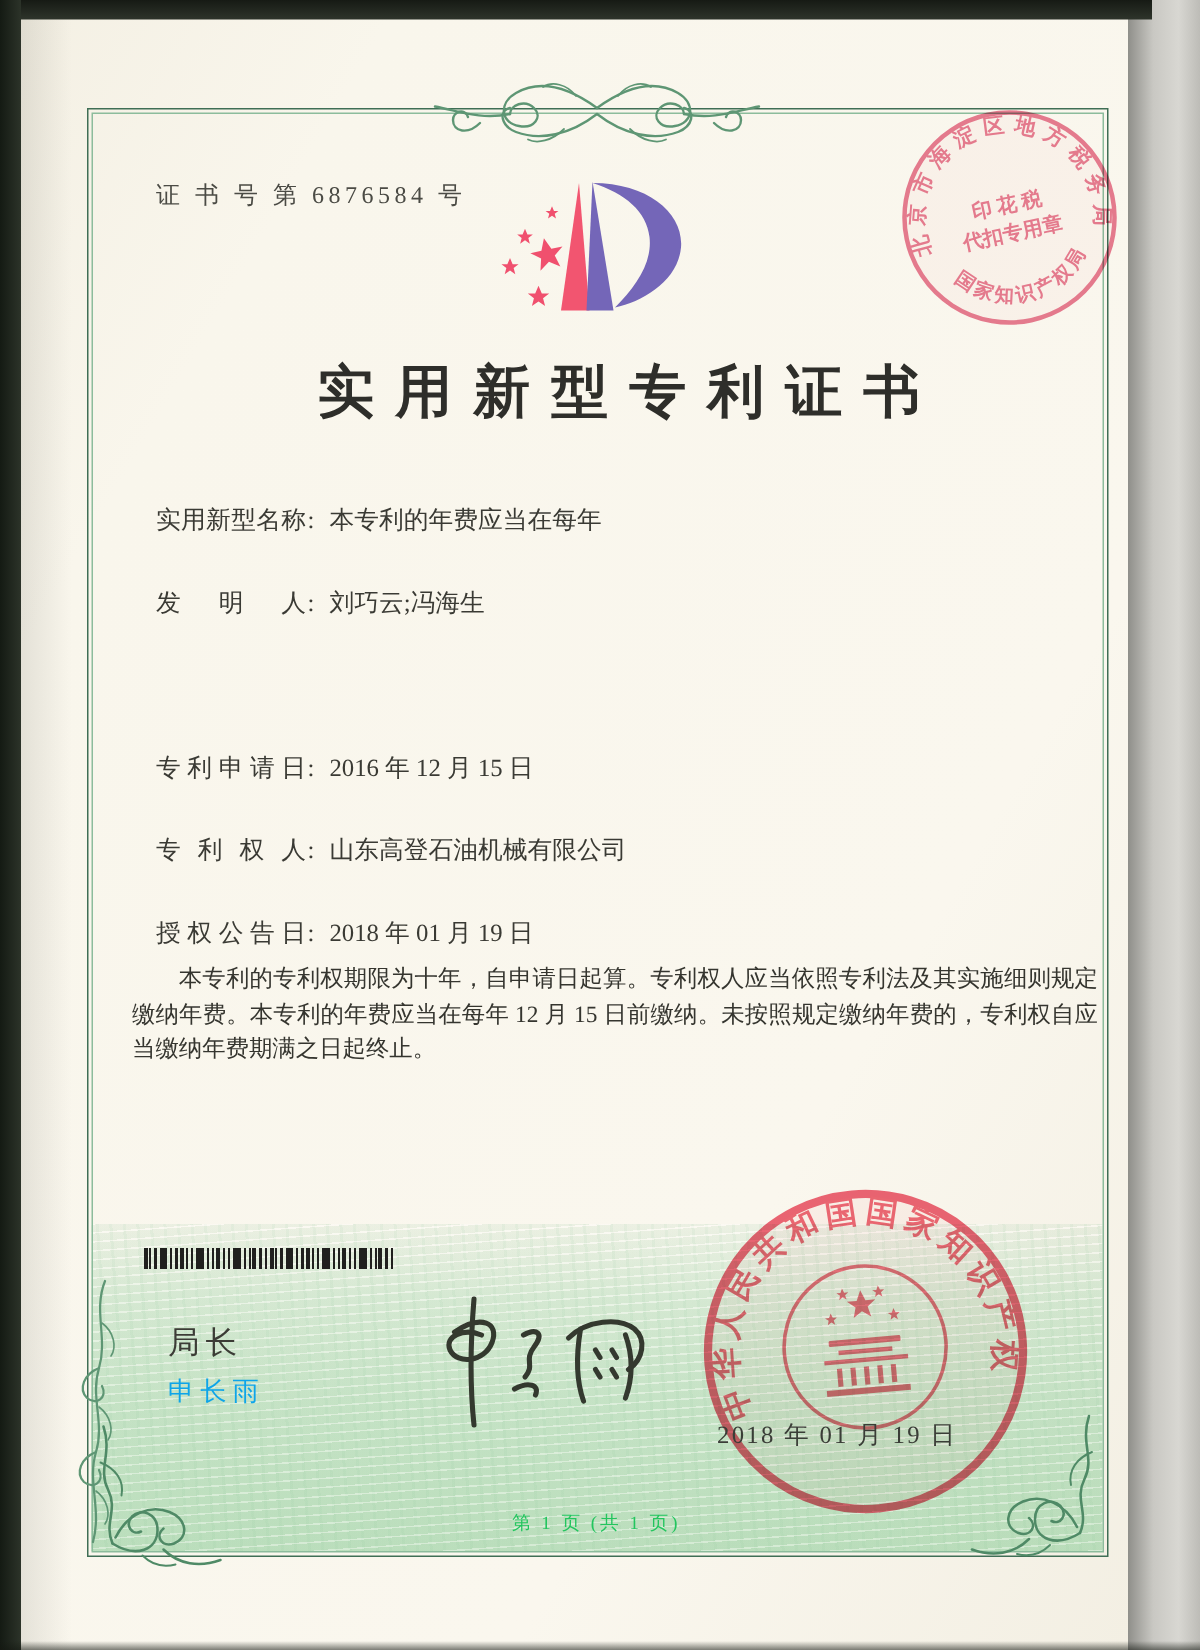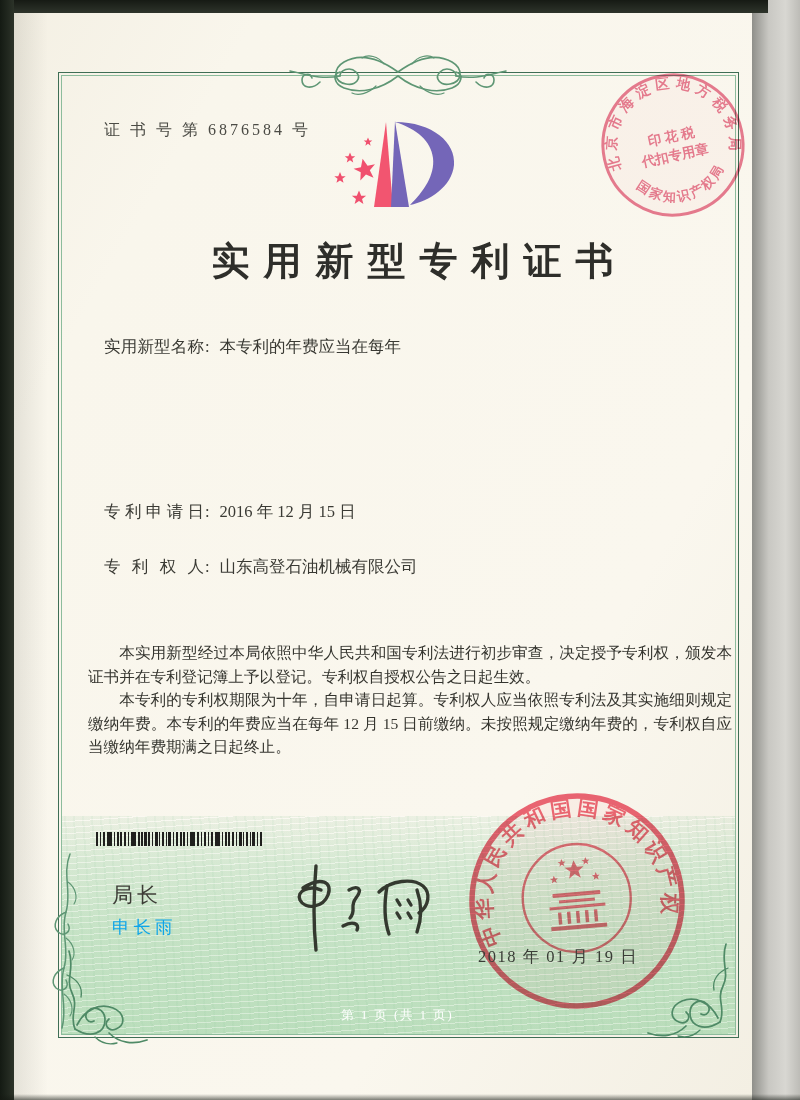--- a/index.html
+++ b/index.html
@@ -43,21 +43,21 @@
   .bodytext p{margin:0;text-indent:2em;}
   .barcode{position:absolute;left:96px;top:832px;width:166px;height:14px;z-index:4;
      background-image:
        repeating-linear-gradient(90deg,#20201e 0 1.5px,transparent 1.5px 3.5px),
        repeating-linear-gradient(90deg,#20201e 0 1px,transparent 1px 7px),
        repeating-linear-gradient(90deg,#20201e 0 2.5px,transparent 2.5px 12px);}
   .signer-title{position:absolute;left:112px;top:881px;font-size:21px;color:#3c3c36;z-index:4;letter-spacing:4px;}
   .signer-name{position:absolute;left:112px;top:915px;font-size:17.5px;color:#0ea5e9;z-index:4;letter-spacing:4px;}
   .signature{position:absolute;left:283px;top:858px;width:160px;height:100px;z-index:5;}
   .footer{position:absolute;left:58px;top:1007px;width:679px;text-align:center;
-          font-size:12.5px;color:#ffffff;z-index:4;letter-spacing:2px;}
+          font-size:12.5px;color:#22c55e;z-index:4;letter-spacing:2px;}
   
   .taxstamp{position:absolute;left:598px;top:70px;width:150px;height:150px;z-index:6;
             transform:rotate(-12deg);mix-blend-mode:multiply;opacity:.93;}
   .seal{position:absolute;left:462px;top:786px;width:230px;height:230px;z-index:6;
         transform:rotate(-5deg);mix-blend-mode:multiply;opacity:.95;}
   .sealdate{position:absolute;left:478px;top:946px;font-size:16.5px;letter-spacing:1.5px;
             color:#3a3d37;z-index:7;white-space:nowrap;}
   
   .orn{position:absolute;z-index:3;pointer-events:none;}
   .orn-top{left:280px;top:46px;}
@@ -130,29 +130,34 @@
     <polygon points="72,13 68,99 86,99" fill="#7466b8"></polygon>
     <path d="M72,14 C110,14 133,35 131,57 C129,79 106,93 87,97 C101,83 112,67 110,50 C108,33 94,21 72,14 Z" fill="#7466b8"></path>
   </svg>
 
   <div class="certno">证 书 号 第 6876584 号</div>
   <div class="title">实用新型专利证书</div>
 
   <div class="field f0">
     <span class="lbl">实用新型名称</span><span class="col">:</span><span>本专利的年费应当在每年</span>
   </div>
+  <div class="field f1">
+    <span class="lbl">发明人</span><span class="col">:</span><span>刘巧云;冯海生</span>
+  </div>
   <div class="field f3">
     <span class="lbl">专利申请日</span><span class="col">:</span><span>2016 年 12 月 15 日</span>
   </div>
   <div class="field f4">
     <span class="lbl">专利权人</span><span class="col">:</span><span>山东高登石油机械有限公司</span>
   </div>
+  <div class="field f5">
+    <span class="lbl">授权公告日</span><span class="col">:</span><span>2018 年 01 月 19 日</span>
+  </div>
 
   <div class="bodytext">
-    <p>本实用新型经过本局依照中华人民共和国专利法进行初步审查，决定授予专利权，颁发本证书并在专利登记簿上予以登记。专利权自授权公告之日起生效。</p>
     <p>本专利的专利权期限为十年，自申请日起算。专利权人应当依照专利法及其实施细则规定缴纳年费。本专利的年费应当在每年 12 月 15 日前缴纳。未按照规定缴纳年费的，专利权自应当缴纳年费期满之日起终止。</p>
   </div>
 
   <div class="barcode"></div>
 
   <div class="signer-title">局长</div>
   <div class="signer-name">申长雨</div>
   <svg class="signature" viewBox="0 0 160 100">
     <g fill="none" stroke="#34392f" stroke-width="3.4" stroke-linecap="round">
       <path d="M20,30 C38,18 50,24 45,37 C40,50 22,52 17,42 C13,33 26,27 38,32"></path>

